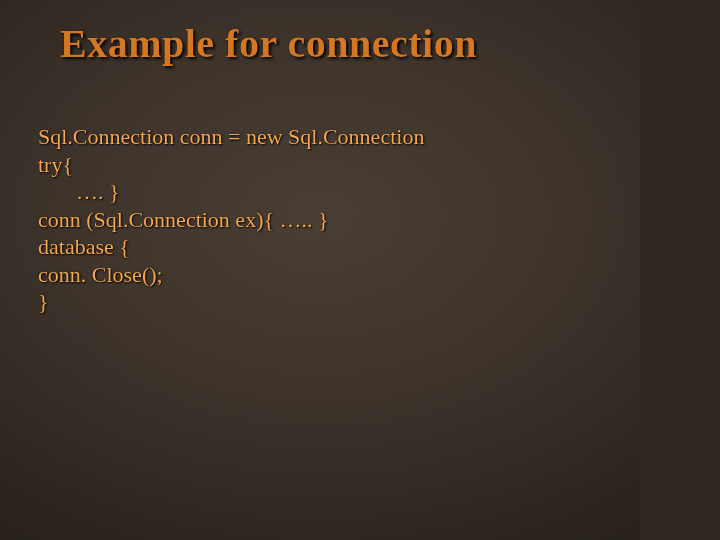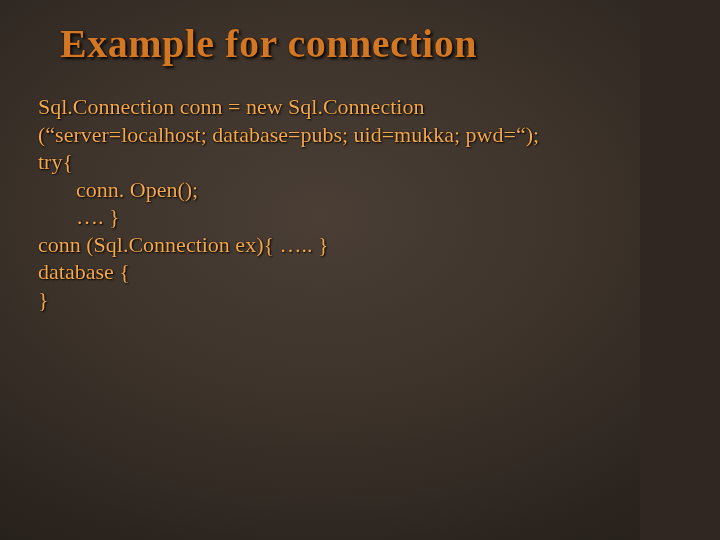--- a/index.html
+++ b/index.html
@@ -27,21 +27,21 @@
     top: 20px;
     left: 60px;
     font-size: 40px;
     font-weight: bold;
     color: #d47722;
     text-shadow: 2px 2px 3px rgba(0,0,0,0.9), 0 0 1px #000;
     letter-spacing: 0.5px;
   }
   .body {
     position: absolute;
-    top: 93px;
+    top: 123px;
     left: 38px;
     right: 38px;
     font-size: 22px;
     line-height: 1.25;
     color: #f6a94c;
     text-shadow: 1px 1px 2px rgba(0,0,0,0.95), 0 0 1px #000;
   }
   .line {
     white-space: pre;
   }
@@ -49,21 +49,20 @@
     padding-left: 38px;
   }
 </style>
 </head>
 <body>
 
 <div class="slide">
   <div class="title">Example for connection</div>
   <div class="body">
     <div class="line">Sql.Connection conn = new Sql.Connection</div>
-    <div class="line">(“server=localhost; database=pubs; uid=mukka; pwd=“);</div>
     <div class="line">try{</div>
-    <div class="line indent">conn. Open();</div>
     <div class="line indent">…. }</div>
     <div class="line">conn (Sql.Connection ex){ ….. }</div>
     <div class="line">database {</div>
+    <div class="line">conn. Close();</div>
     <div class="line">}</div>
   </div>
 </div>
 
 </body></html>

